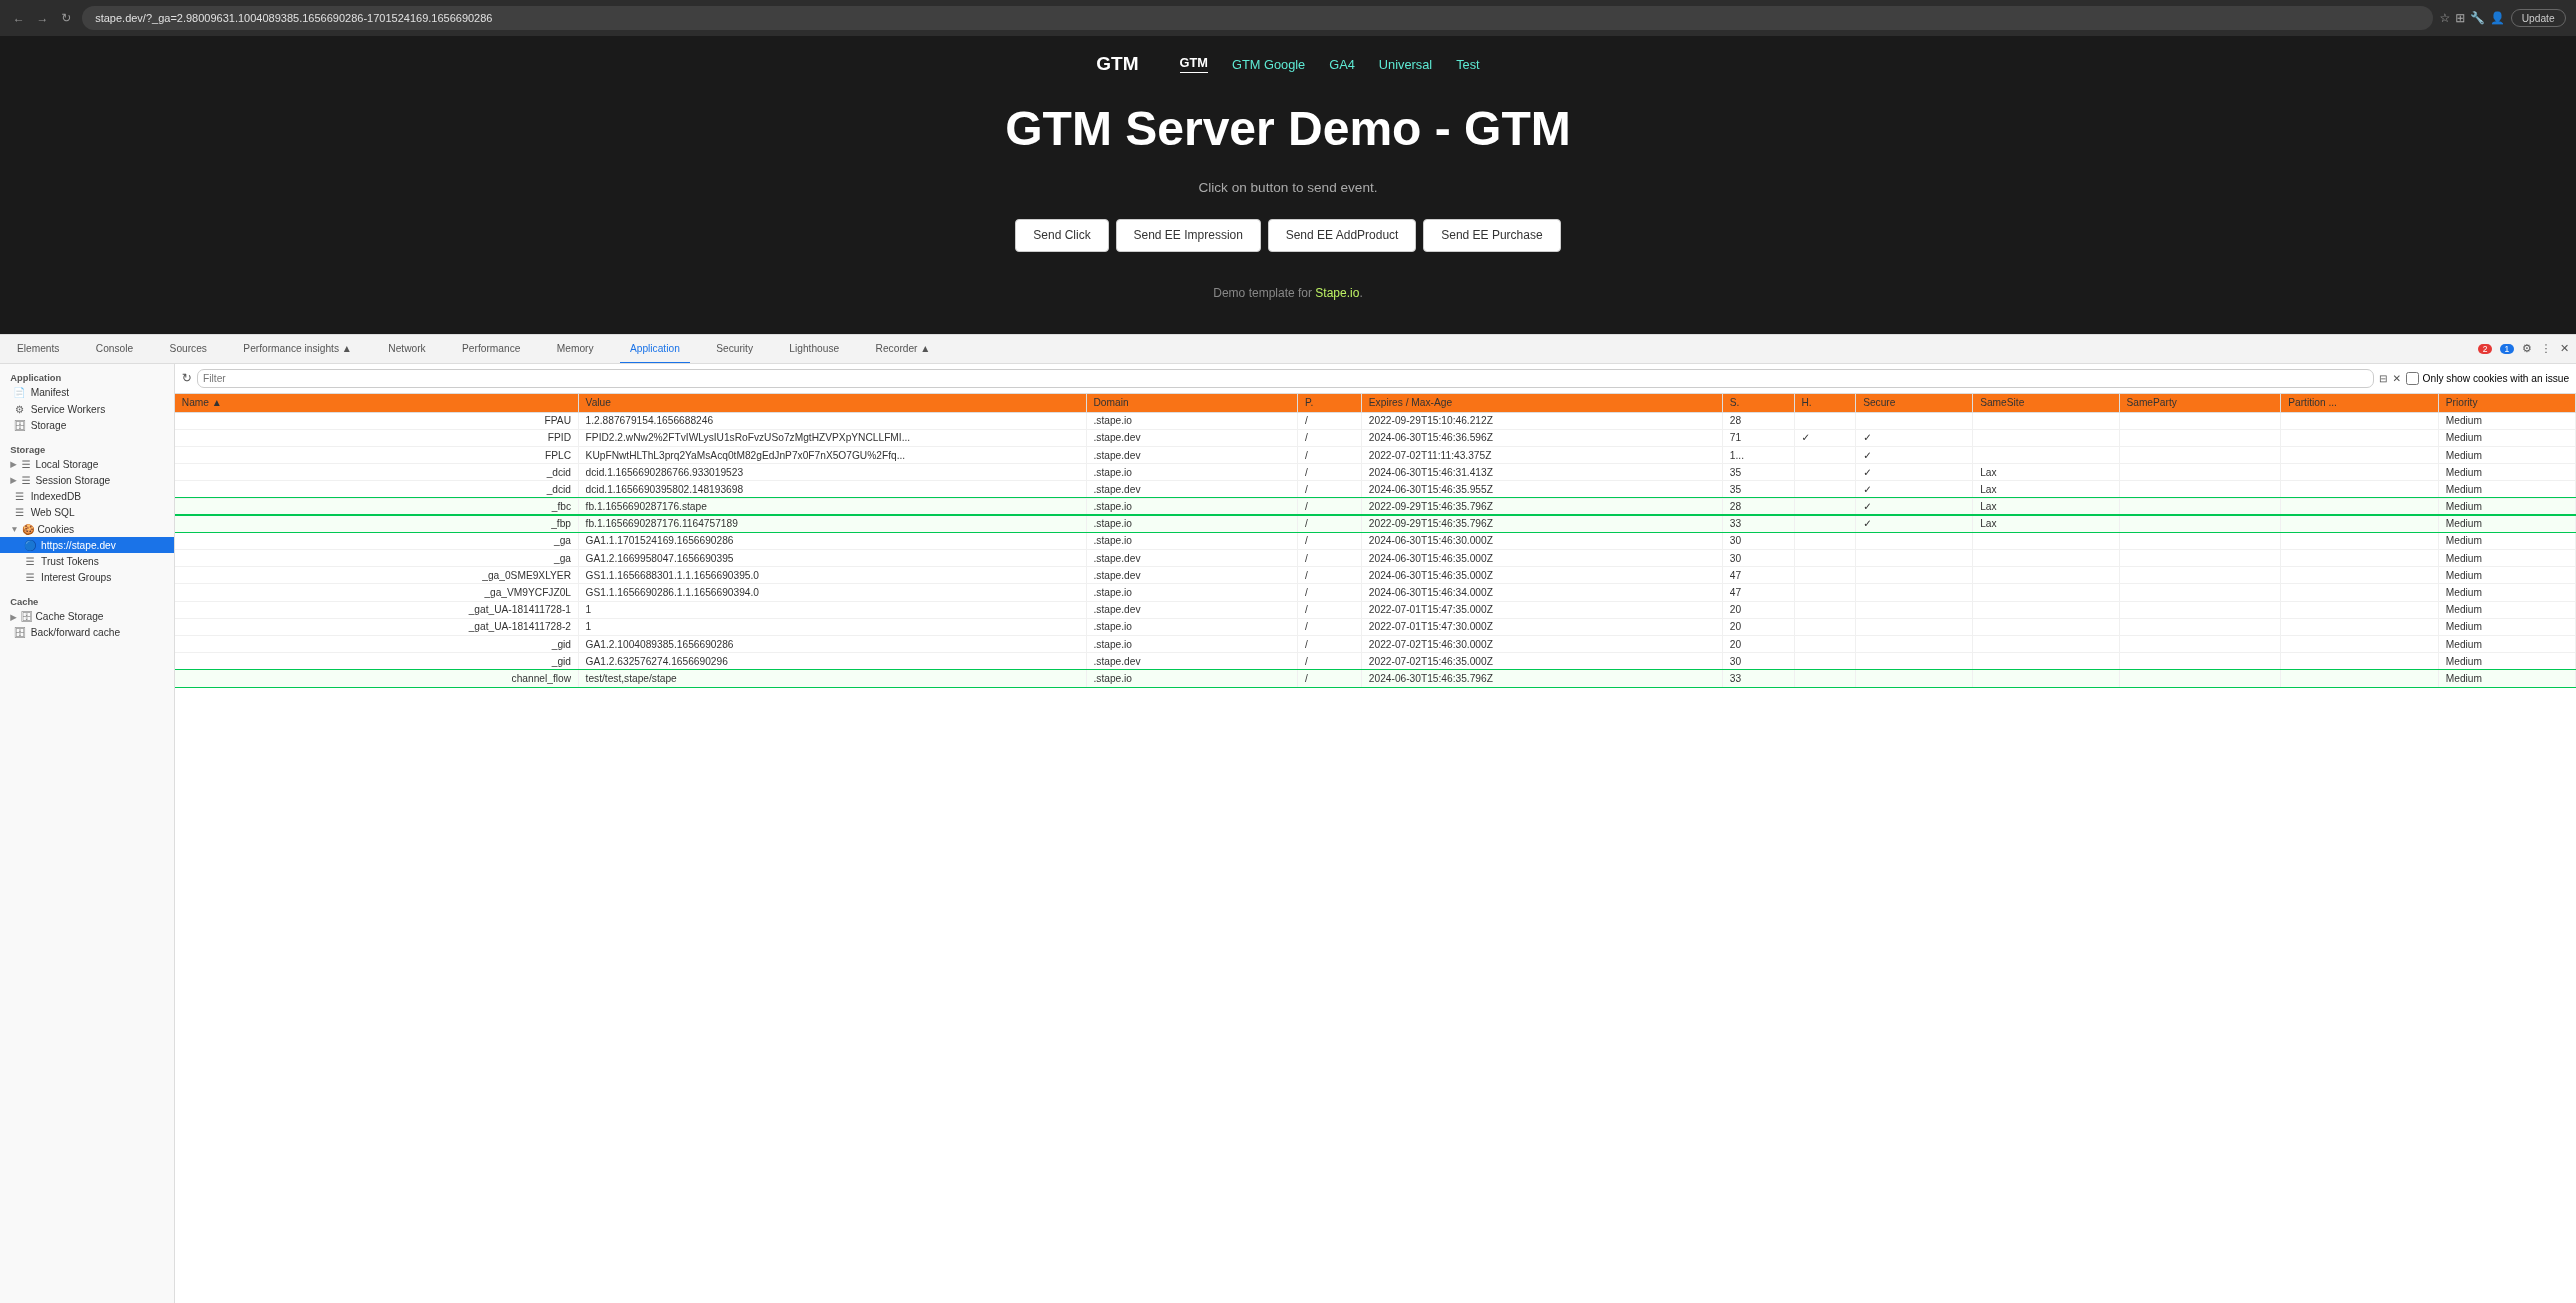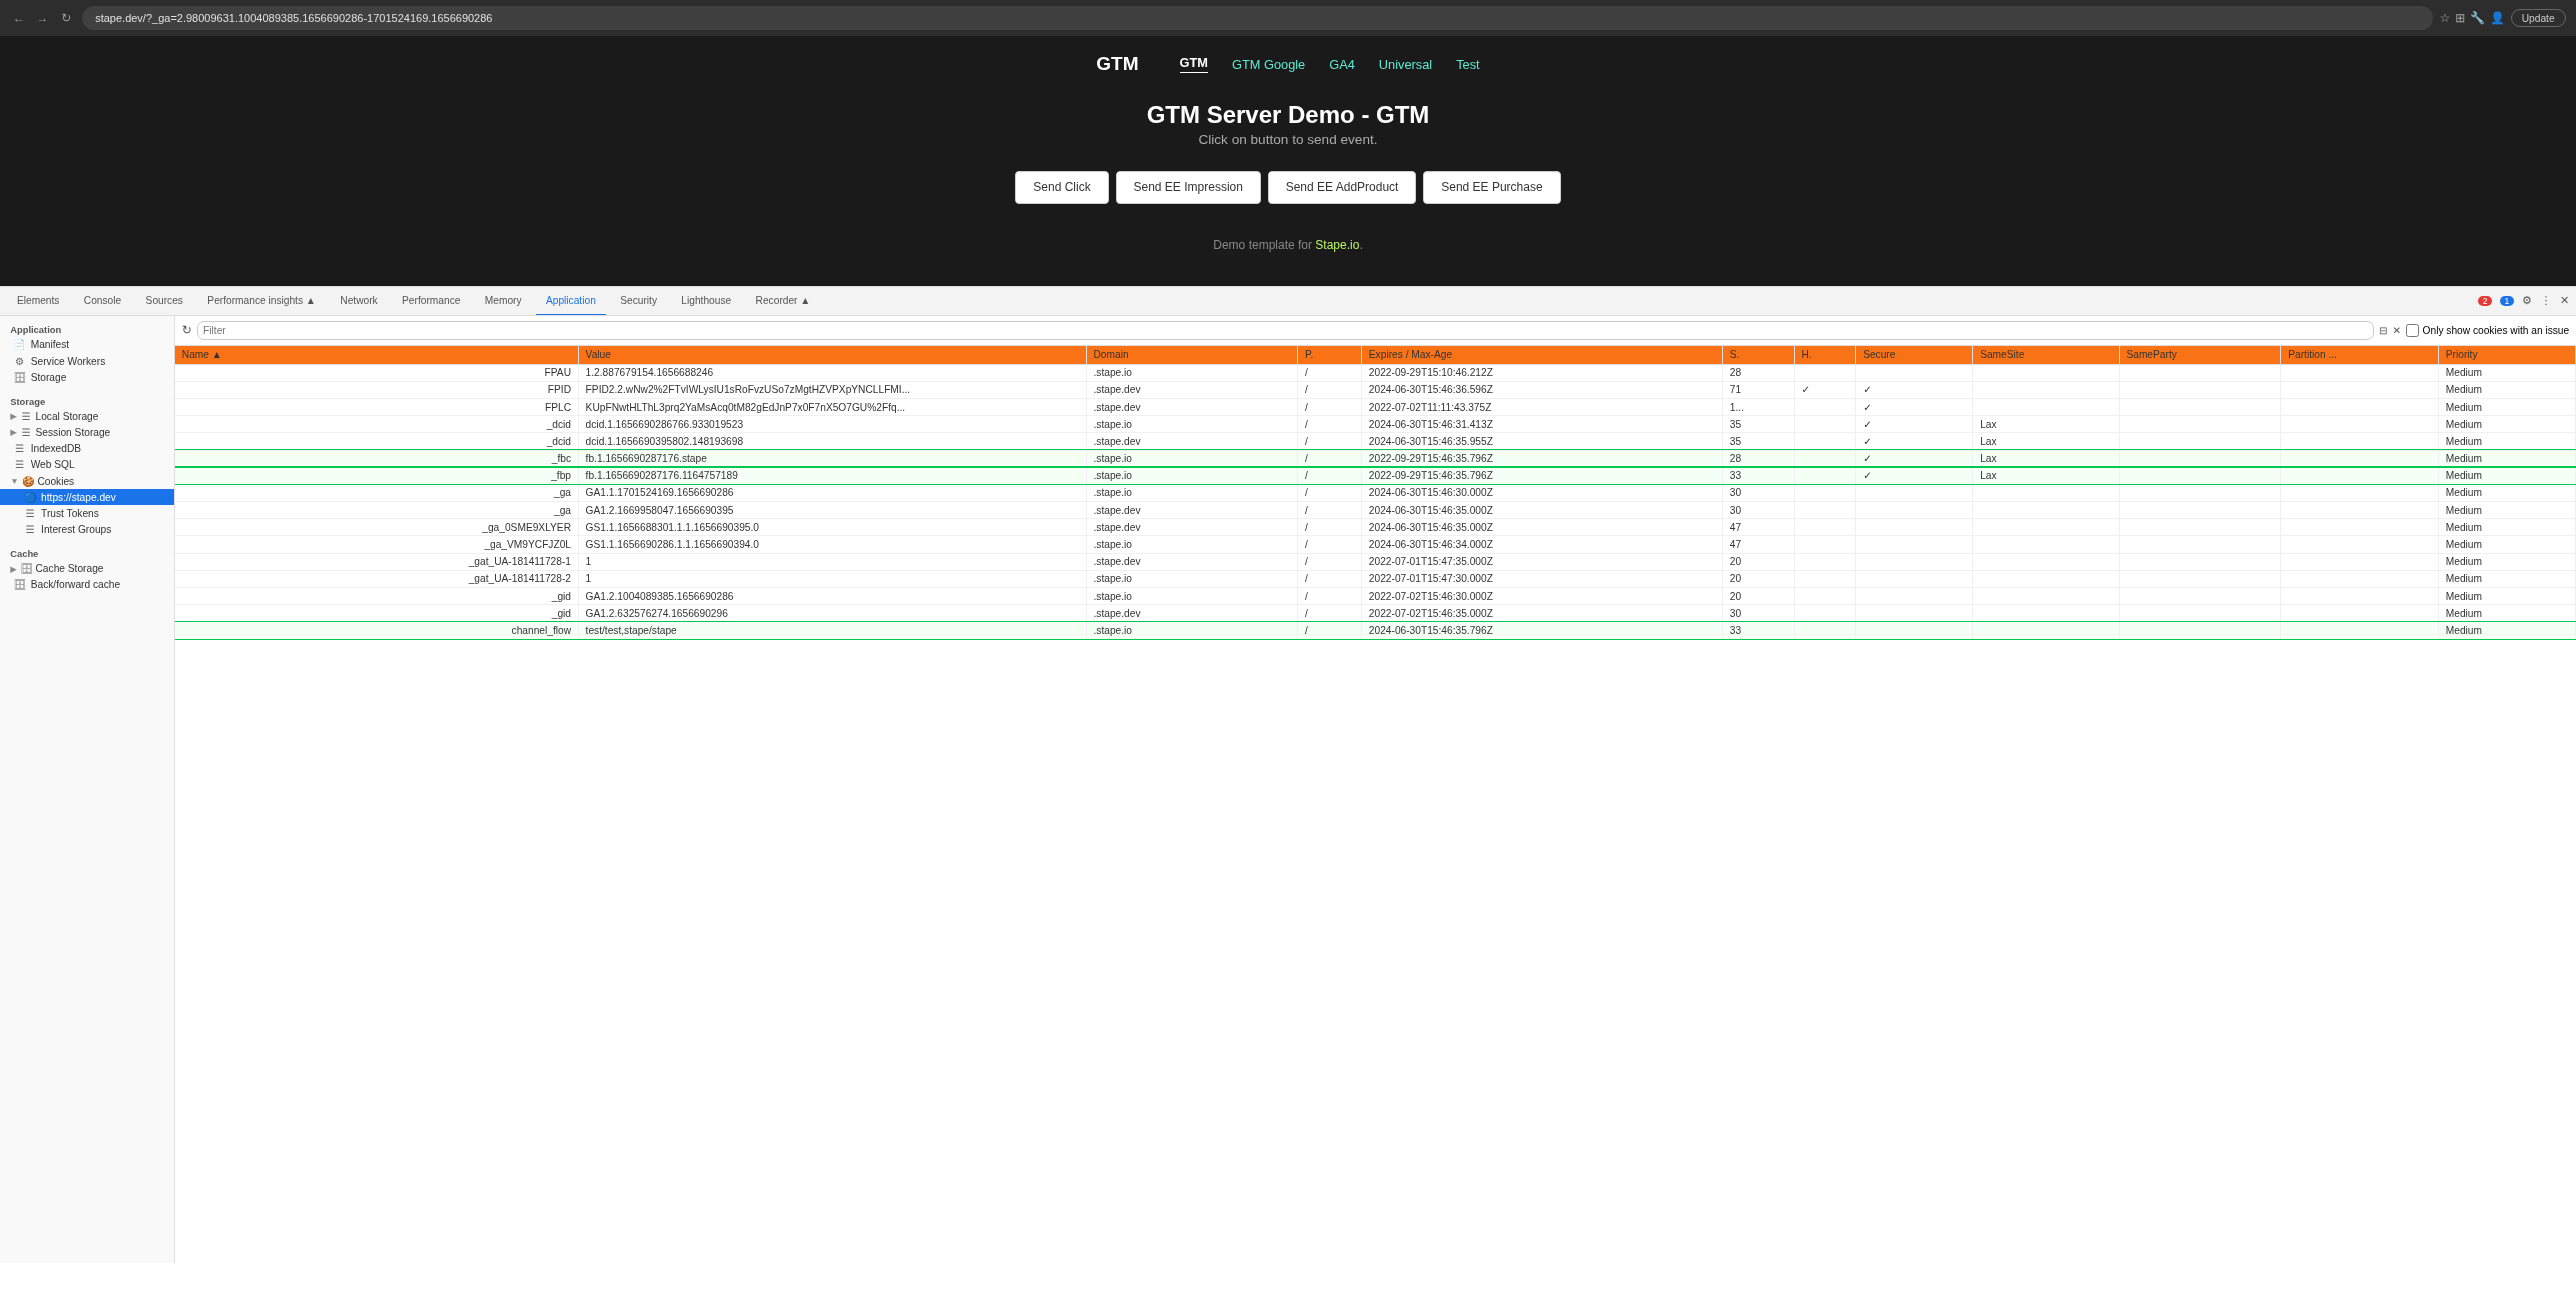--- a/index.html
+++ b/index.html
@@ -74,24 +74,24 @@
     }
     .nav-link.active {
       color: #fff;
       font-weight: 600;
       border-bottom: 1.7px solid #fff;
       padding-bottom: 1.7px;
     }
 
     .page-title {
       color: #fff;
-      font-size: 24px;
+      font-size: 48px;
       font-weight: bold;
       text-align: center;
-      margin-bottom: 3px;
+      margin-bottom: 24px;
     }
     .page-subtitle {
       color: #aaa;
       font-size: 13.6px;
       margin-bottom: 24px;
     }
     .action-buttons {
       display: flex;
       gap: 6.8px;
       margin-bottom: 34px;
@@ -122,21 +122,21 @@
     }
 
     
     .devtools-tabs {
       display: flex;
       align-items: center;
       background: #f3f3f3;
       border-bottom: 0.9px solid #ddd;
       padding: 0 6.8px;
       height: 29px;
-      gap: 4px;
+      gap: 16px;
     }
     .devtools-tab {
       padding: 0 10.2px;
       height: 29px;
       line-height: 29px;
       font-size: 10.2px;
       color: #555;
       cursor: pointer;
       border-bottom: 1.7px solid transparent;
       white-space: nowrap;

